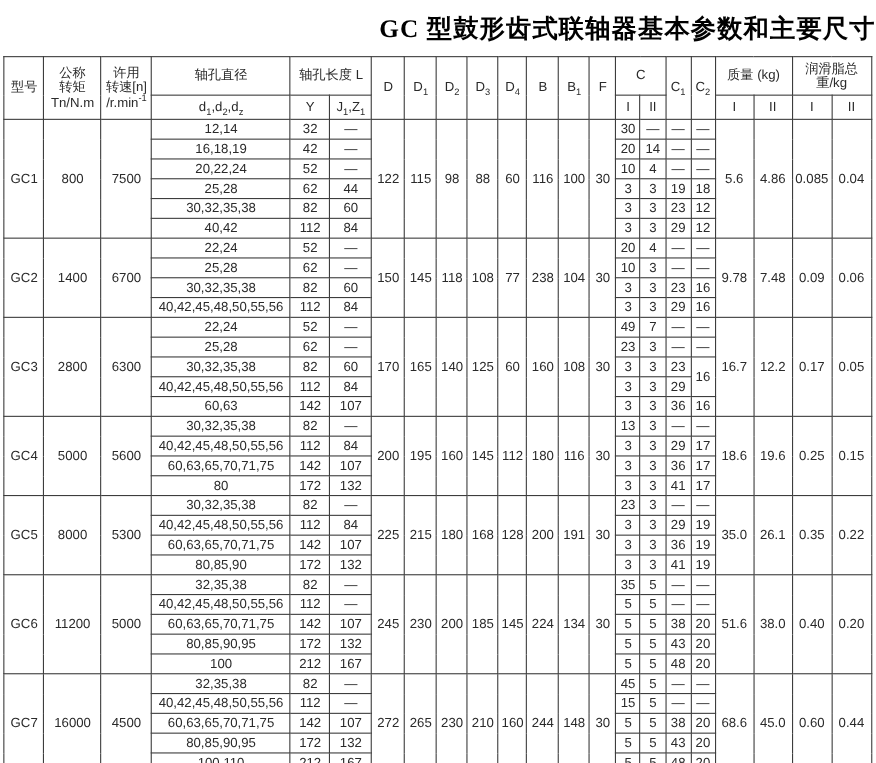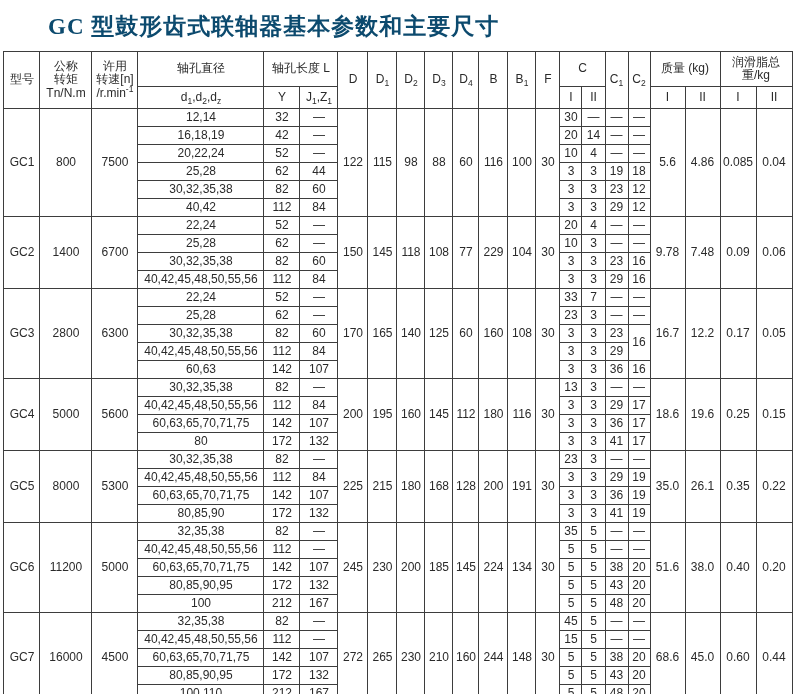--- a/index.html
+++ b/index.html
@@ -1,22 +1,22 @@
 <!DOCTYPE html>
 <html><head>
 <meta charset="utf-8">
 <style>
   html,body { margin:0; padding:0; }
   body {
     width:796px; height:694px; background:#ffffff; overflow:hidden;
     font-family:"Liberation Sans","DejaVu Sans",sans-serif; color:#2a2a2a;
   }
   .title {
-    text-align:left; font-family:"Liberation Serif","DejaVu Serif",serif;
-    font-size:23px; font-weight:600; letter-spacing:1px; margin:11px 0 9px 0; color:#0c4a6e;padding-left:48px;
+    text-align:right; font-family:"Liberation Serif","DejaVu Serif",serif;
+    font-size:23px; font-weight:600; letter-spacing:1px; margin:11px 0 9px 0; color:#000000;
   }
   table.spec {
     border-collapse:collapse; table-layout:fixed; width:788px; margin:0 auto;
   }
   .spec th, .spec td {
     border:1px solid #3d3d3d; text-align:center; vertical-align:middle;
     padding:0 1px; font-size:12px; font-weight:normal; line-height:1.12;
     overflow:hidden; white-space:pre-line;
   }
   .spec td { height:17px; }
@@ -163,21 +163,21 @@
         <td rowspan="4">1400</td>
         <td rowspan="4">6700</td>
         <td>22,24</td>
         <td>52</td>
         <td>—</td>
         <td rowspan="4">150</td>
         <td rowspan="4">145</td>
         <td rowspan="4">118</td>
         <td rowspan="4">108</td>
         <td rowspan="4">77</td>
-        <td rowspan="4">229</td>
+        <td rowspan="4">238</td>
         <td rowspan="4">104</td>
         <td rowspan="4">30</td>
         <td>20</td>
         <td>4</td>
         <td>—</td>
         <td>—</td>
         <td rowspan="4">9.78</td>
         <td rowspan="4">7.48</td>
         <td rowspan="4">0.09</td>
         <td rowspan="4">0.06</td>
@@ -217,21 +217,21 @@
         <td>52</td>
         <td>—</td>
         <td rowspan="5">170</td>
         <td rowspan="5">165</td>
         <td rowspan="5">140</td>
         <td rowspan="5">125</td>
         <td rowspan="5">60</td>
         <td rowspan="5">160</td>
         <td rowspan="5">108</td>
         <td rowspan="5">30</td>
-        <td>33</td>
+        <td>49</td>
         <td>7</td>
         <td>—</td>
         <td>—</td>
         <td rowspan="5">16.7</td>
         <td rowspan="5">12.2</td>
         <td rowspan="5">0.17</td>
         <td rowspan="5">0.05</td>
       </tr>
       <tr>
         <td>25,28</td>

